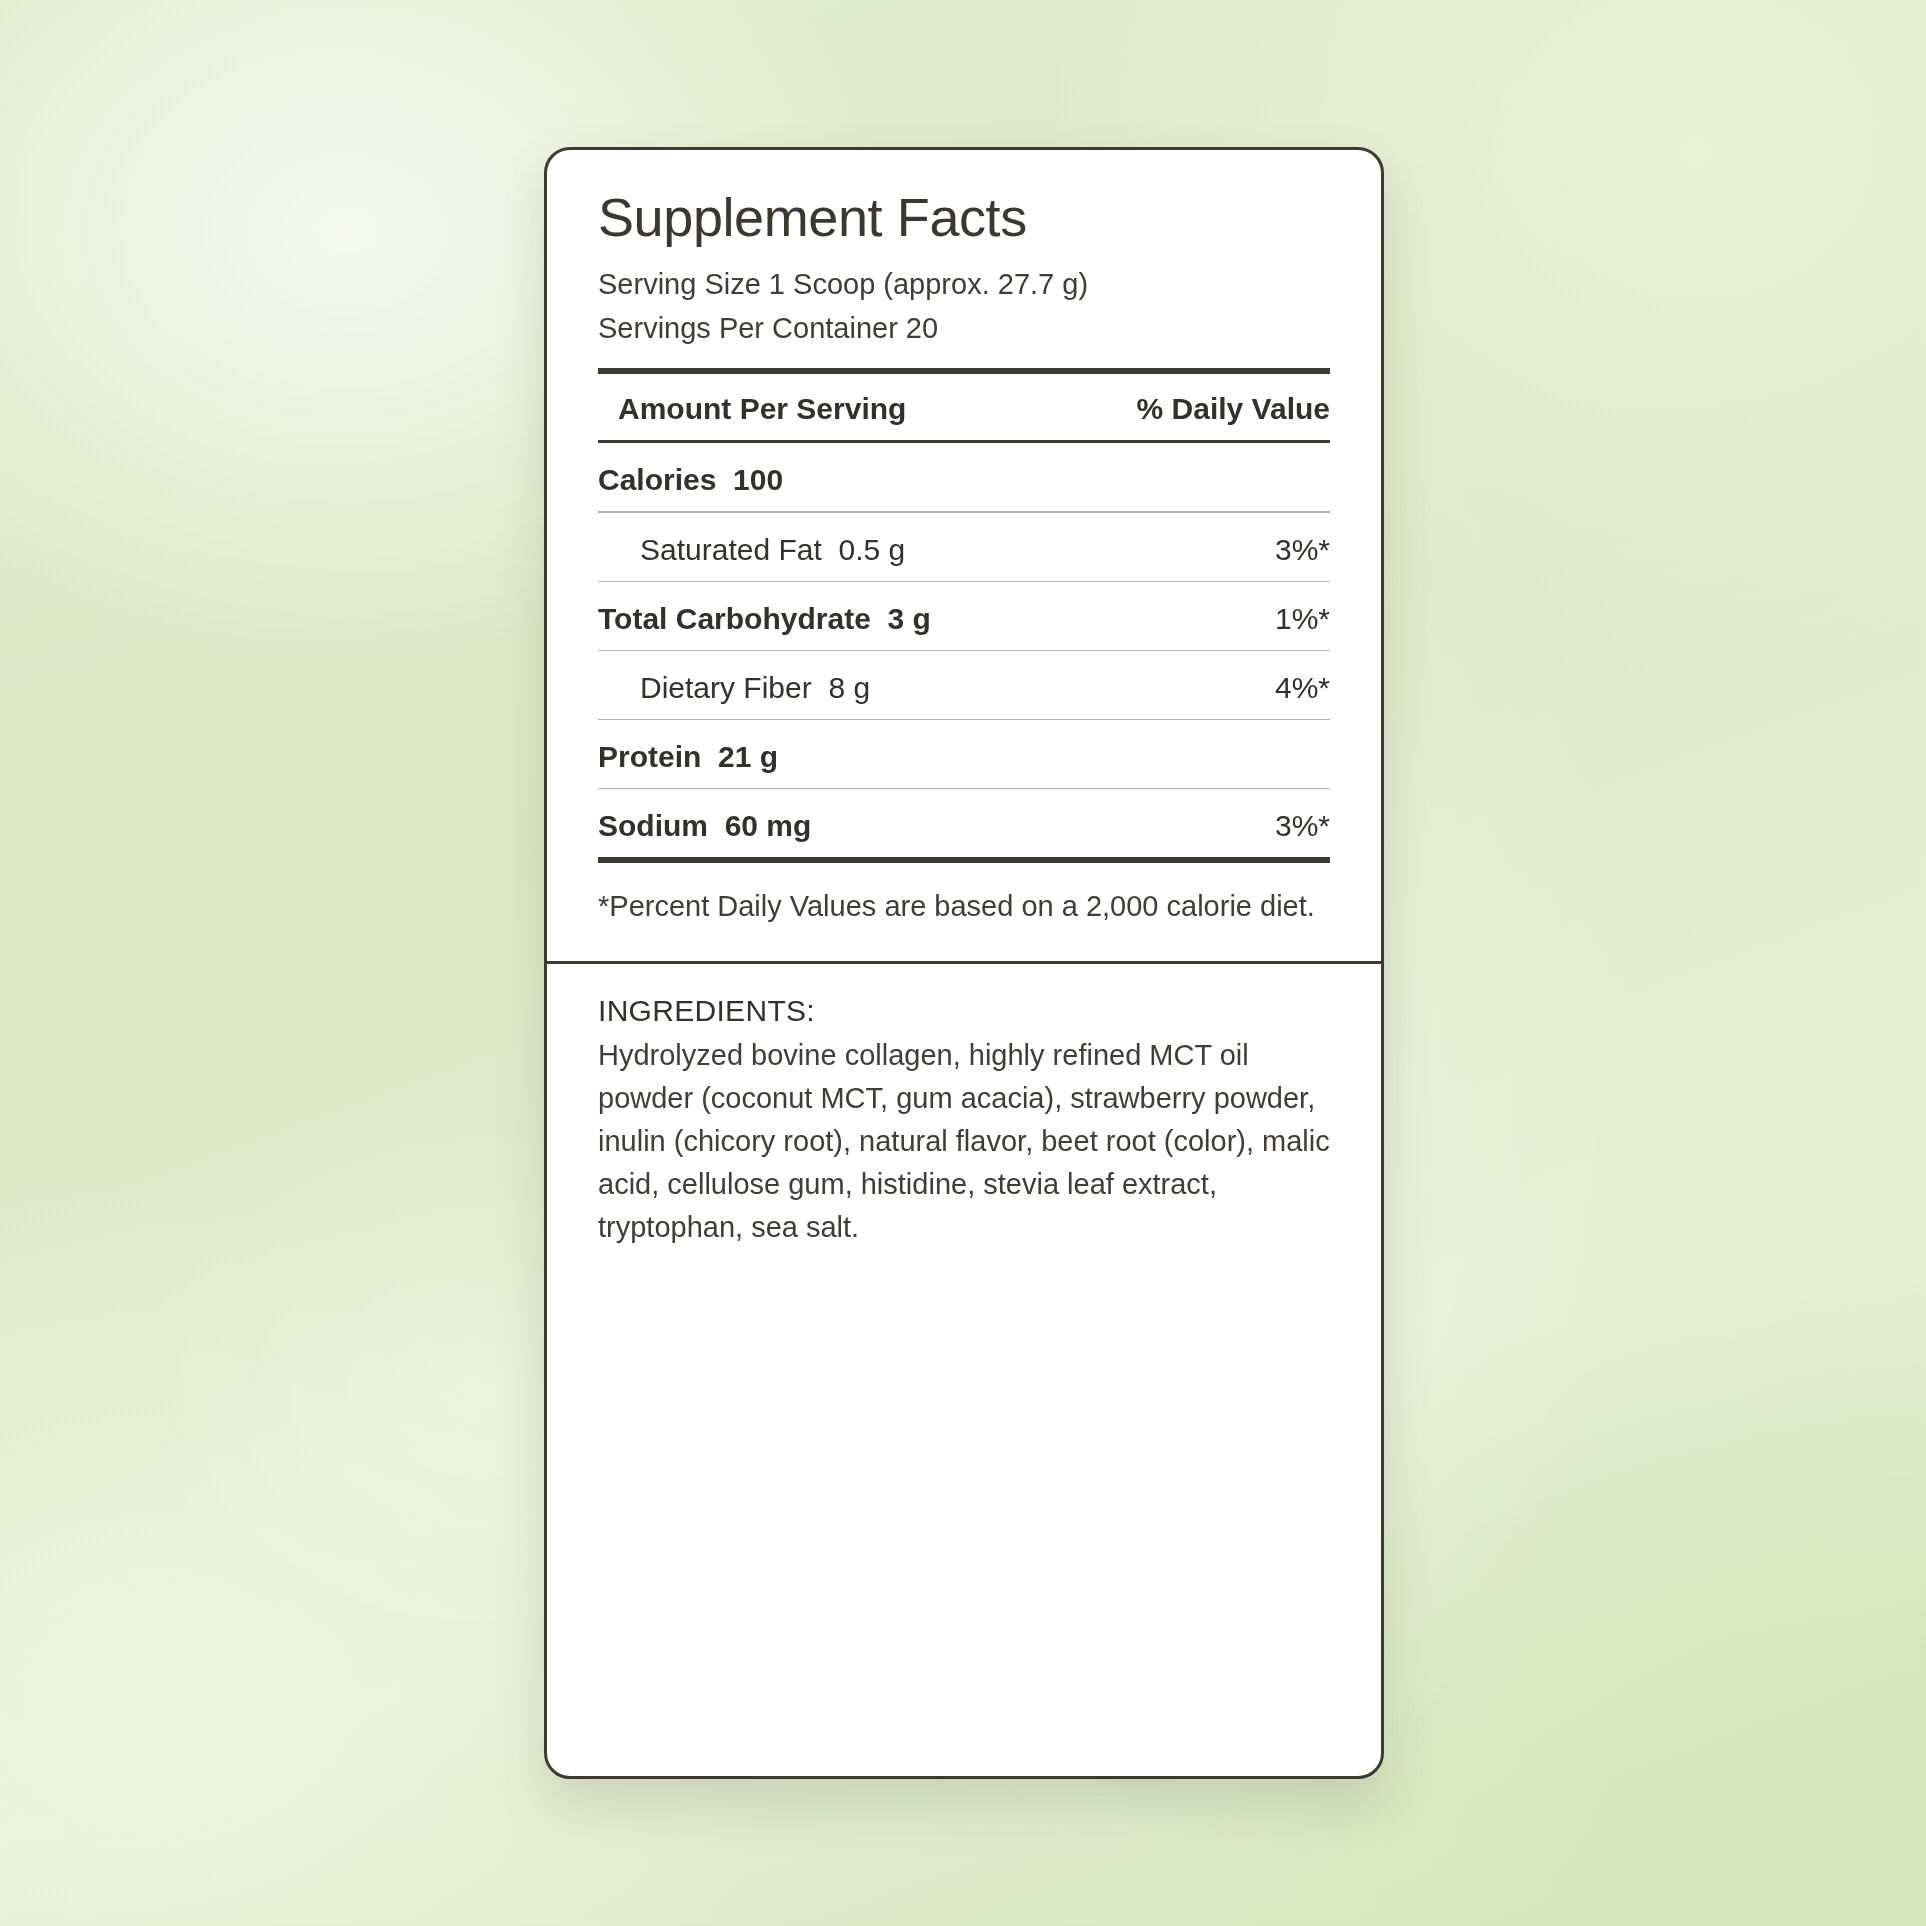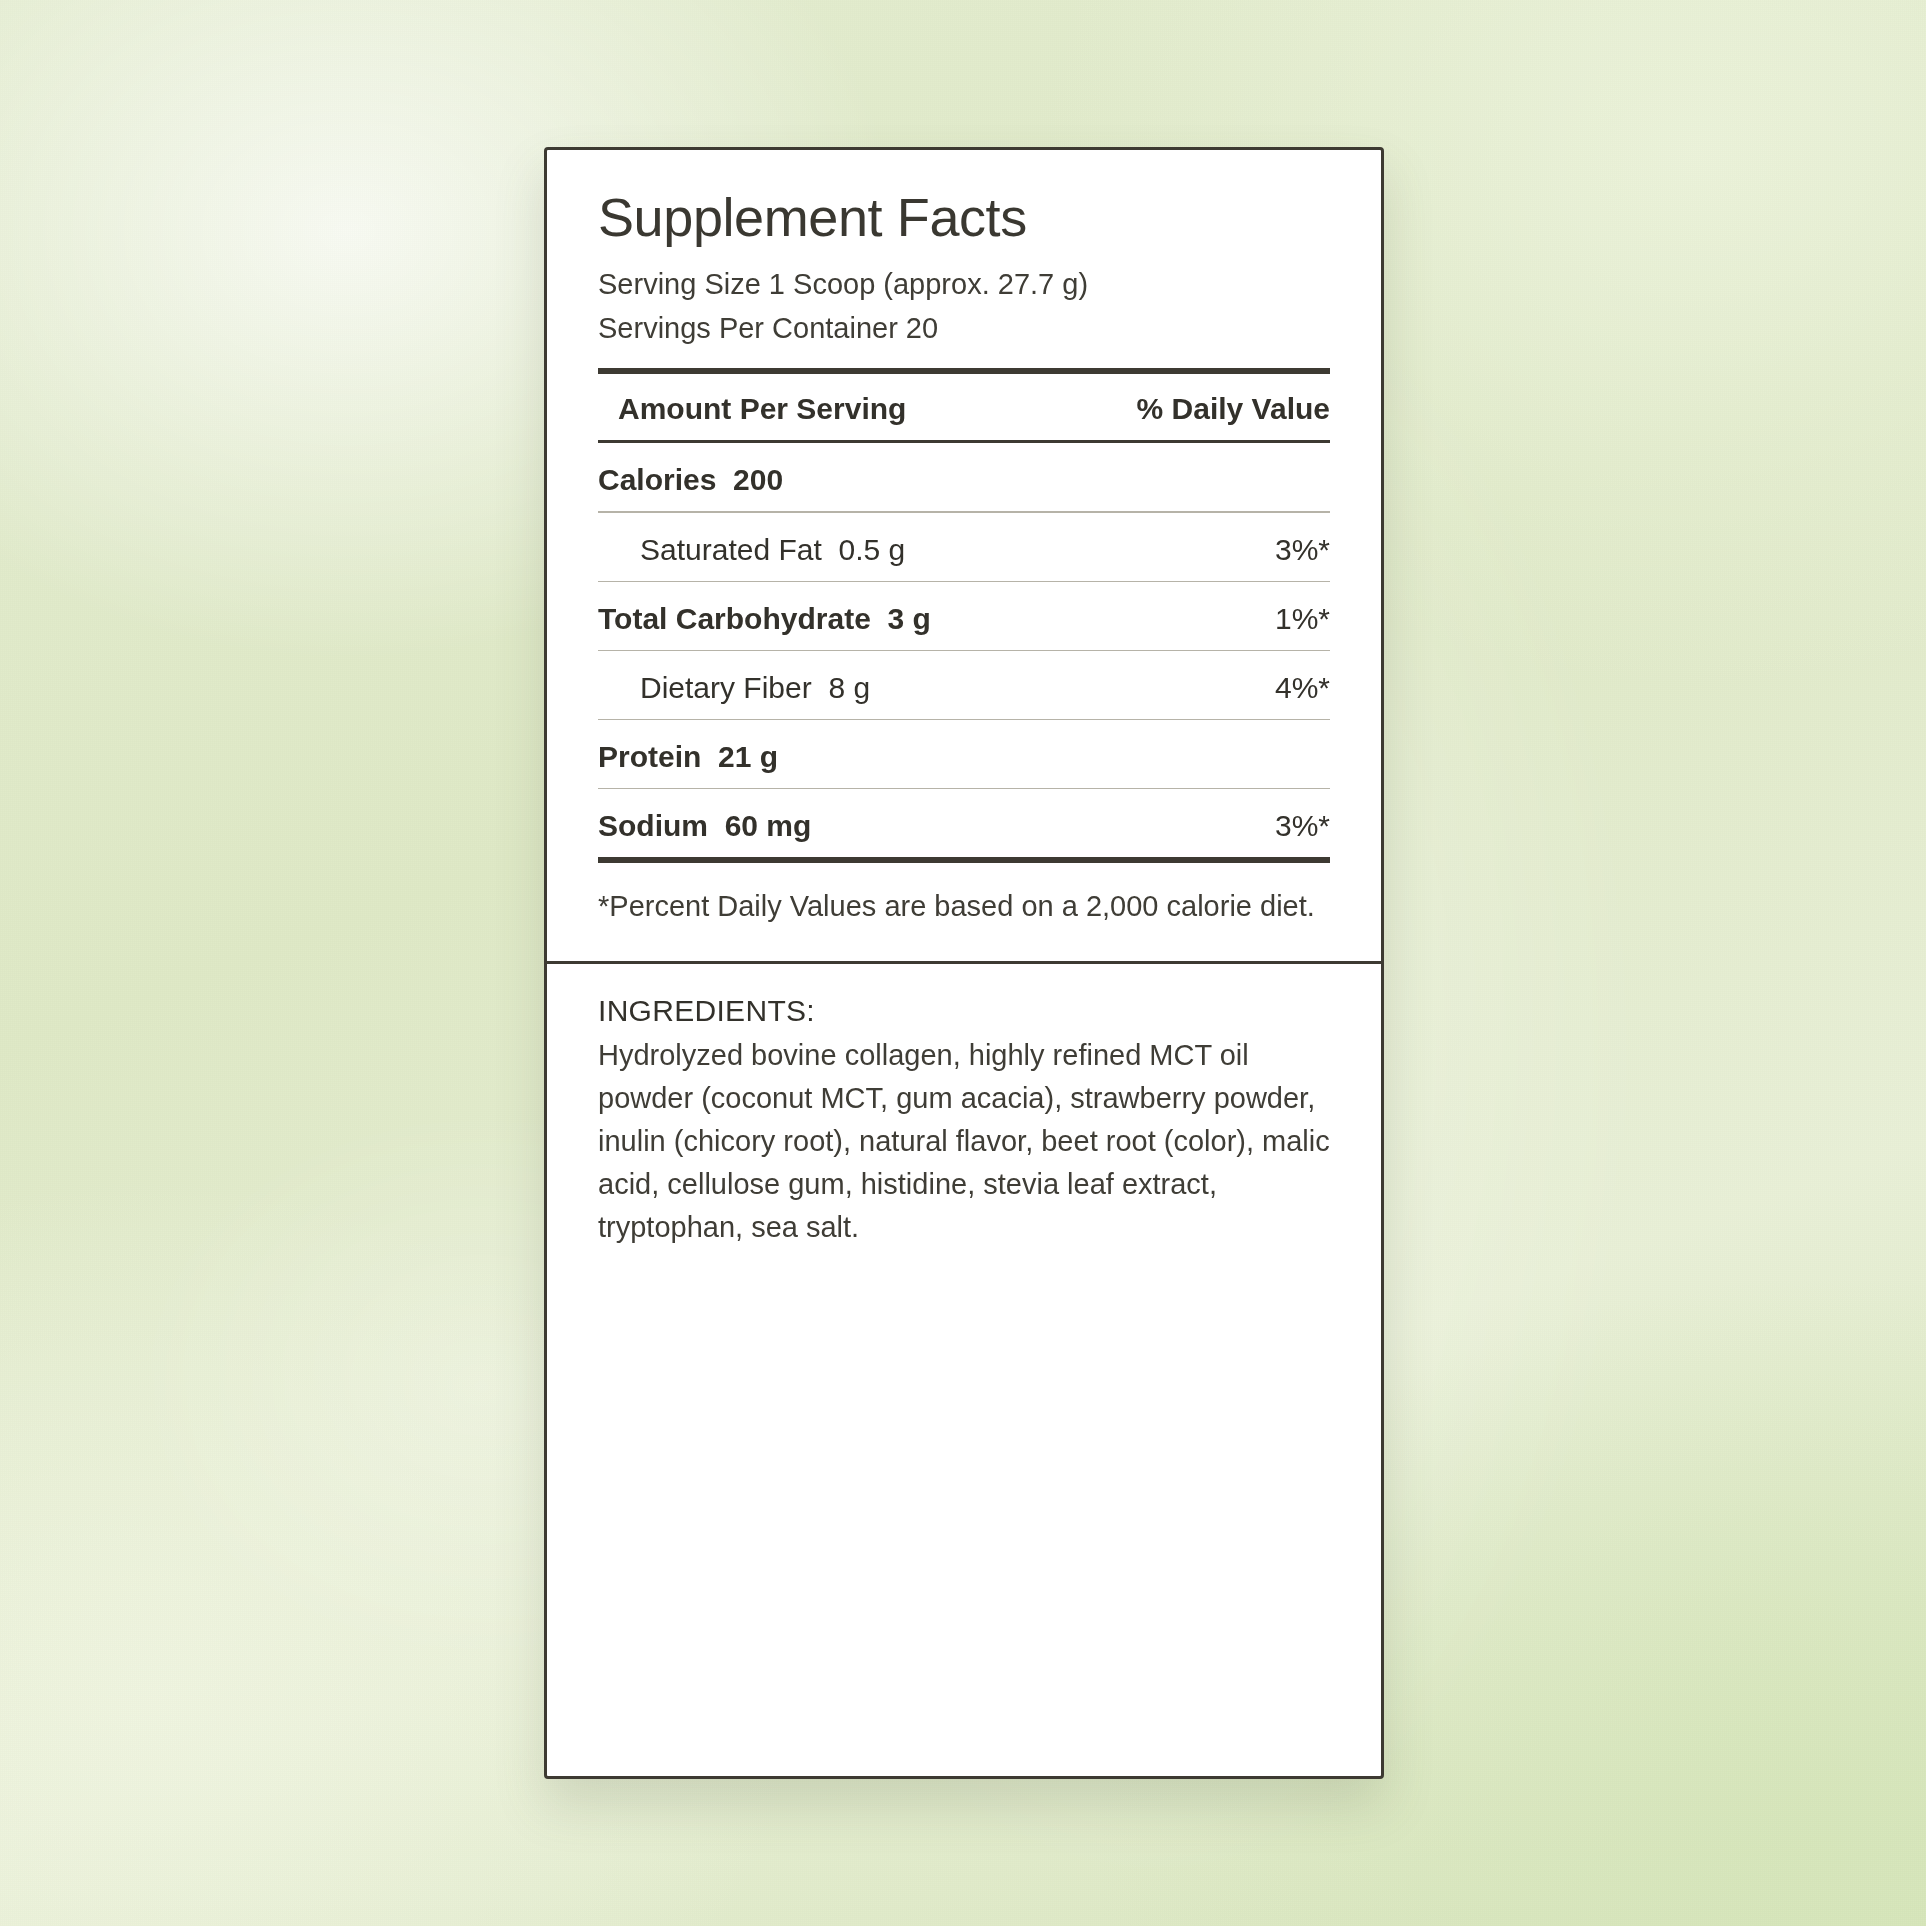--- a/index.html
+++ b/index.html
@@ -44,21 +44,21 @@
 
   
   .panel {
     position: absolute;
     left: 544px;
     top: 147px;
     width: 840px;
     height: 1632px;
     background: #ffffff;
     border: 3px solid #3d3a32;
-    border-radius: 4px;
+    border-radius: 26px;
     box-sizing: border-box;
     box-shadow: 0 26px 50px rgba(90,100,70,0.18);
     overflow: hidden;
   }
 
   .facts {
     padding: 38px 51px 0 51px;
   }
 
   .title {
@@ -161,21 +161,21 @@
 
     <div class="rule-thick"></div>
 
     <div class="row headrow">
       <span class="lab">Amount Per Serving</span>
       <span class="dv">% Daily Value</span>
     </div>
     <div class="rule-med"></div>
 
     <div class="row bold">
-      <span class="lab">Calories  200</span>
+      <span class="lab">Calories  100</span>
       <span class="dv"></span>
     </div>
     <div class="rule-thin"></div>
 
     <div class="rule-thin"></div>
 
     <div class="row indent">
       <span class="lab">Saturated Fat  0.5 g</span>
       <span class="dv">3%*</span>
     </div>

